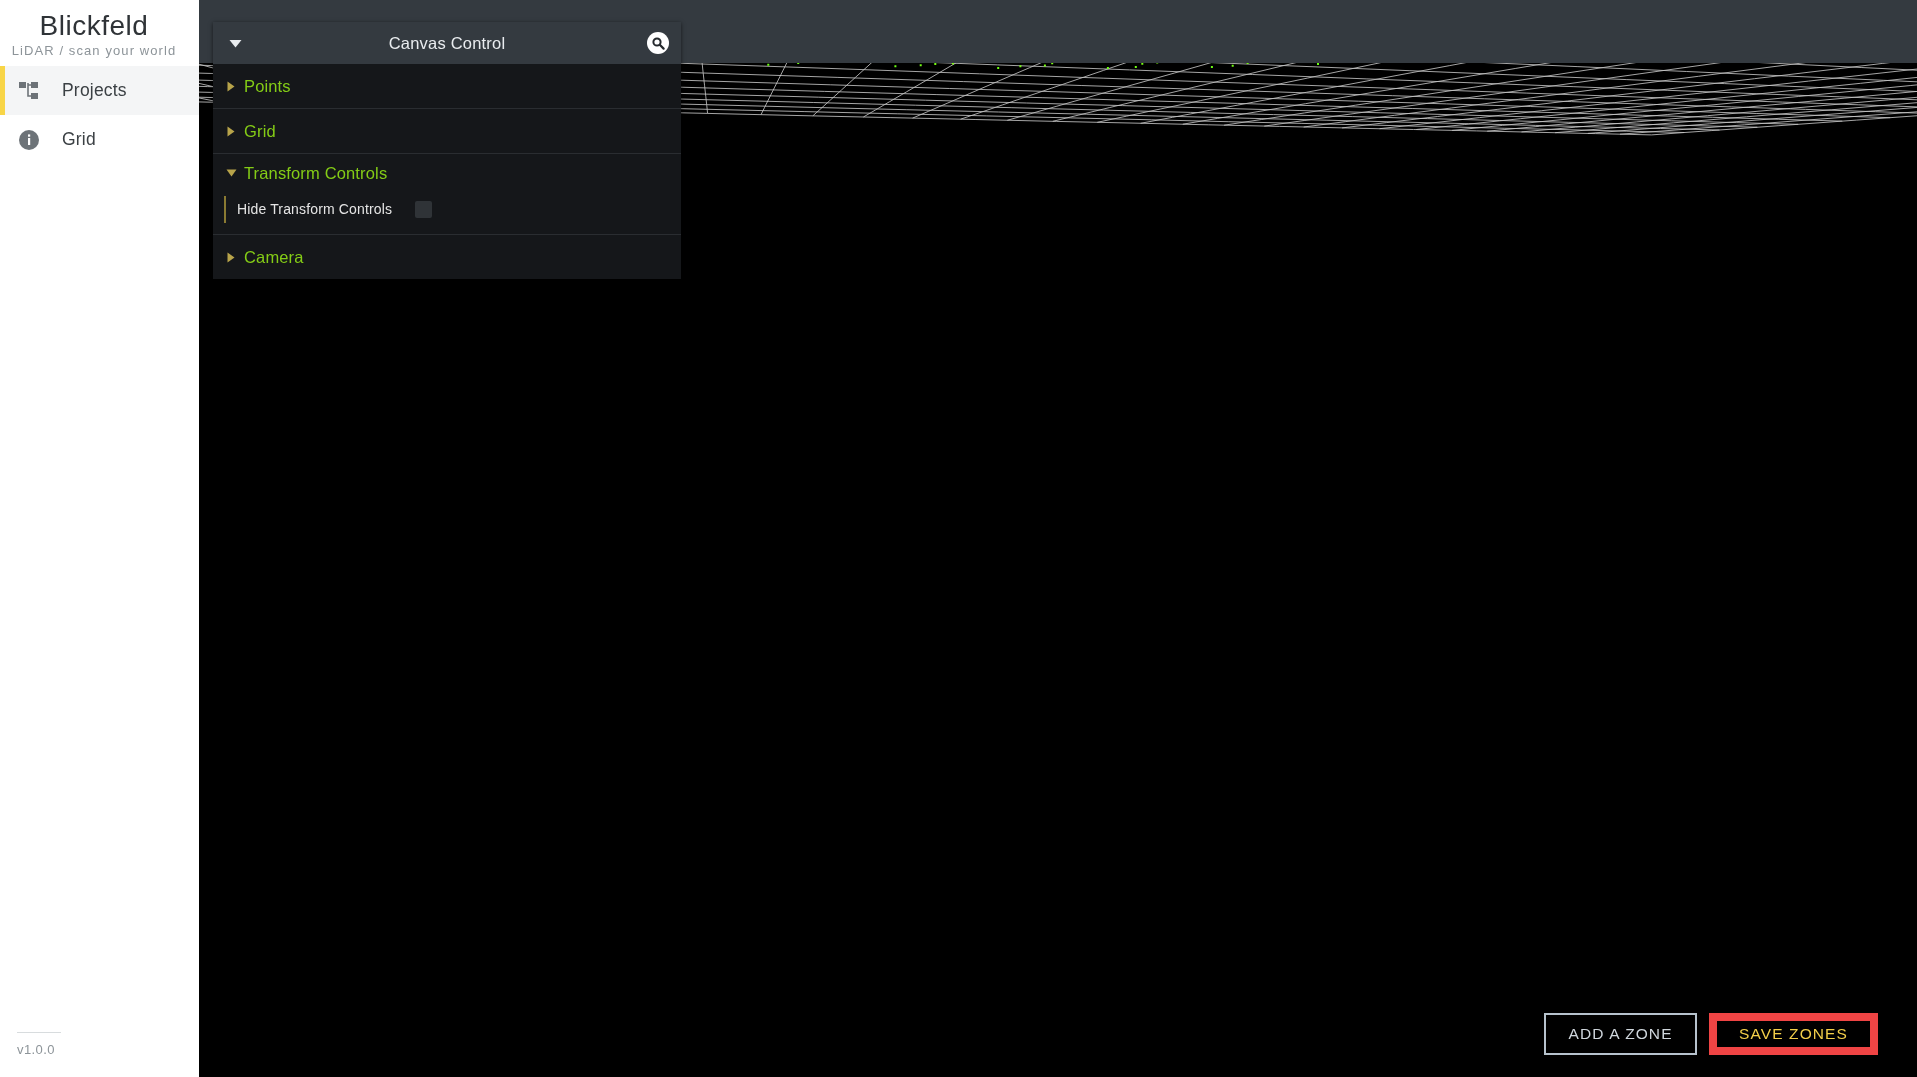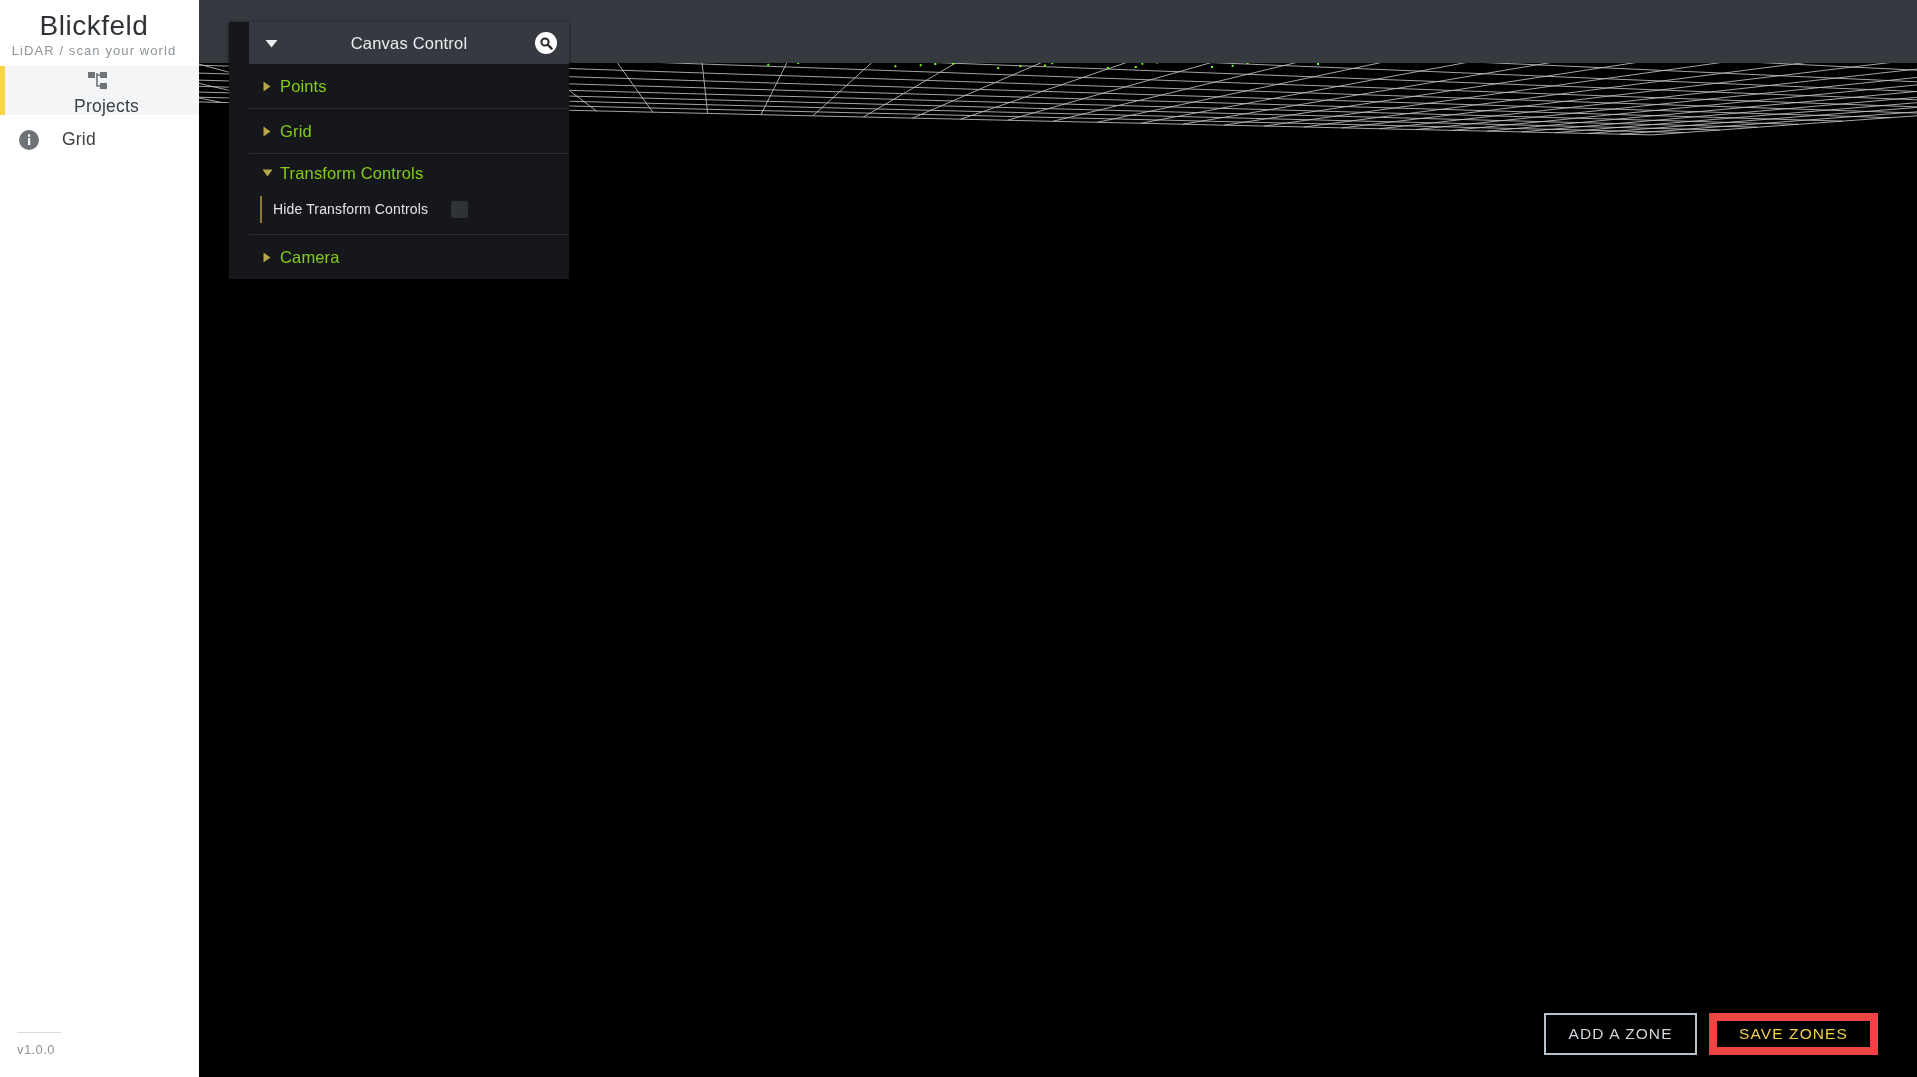--- a/index.html
+++ b/index.html
@@ -55,21 +55,21 @@
   .nav-list { margin-top: 4px; }
 
   .nav-item {
     height: 49px;
     display: flex;
     align-items: center;
     position: relative;
     padding-left: 14px;
     cursor: pointer;
   }
-  .nav-item.active { background: #f4f5f6; flex-direction: column; }
+  .nav-item.active { background: #f4f5f6; }
   .nav-item.active::before {
     content: "";
     position: absolute;
     left: 0; top: 0; bottom: 0;
     width: 5px;
     background: #f8d547;
   }
   .nav-icon {
     width: 30px; height: 26px;
     display: flex; align-items: center; justify-content: center;
@@ -137,28 +137,27 @@
     width: 100%;
     height: calc(100% - 63px);
     background: #000;
     overflow: hidden;
   }
   #scene-svg { position: absolute; left: 0; top: 0; }
 
   
   #canvas-control {
     position: absolute;
-    left: 30px;
+    left: 14px;
     top: 22px;
-    width: 340px;
+    width: 468px;
     background: #15171a;
     z-index: 14;
     font-size: 16px;
     box-shadow: 0 1px 4px rgba(0,0,0,.6);
-    padding-left: 20px;
   }
   #cc-header {
     height: 42px;
     background: #343a40;
     display: flex;
     align-items: center;
     position: relative;
     padding: 0 12px;
   }
   #cc-caret {

